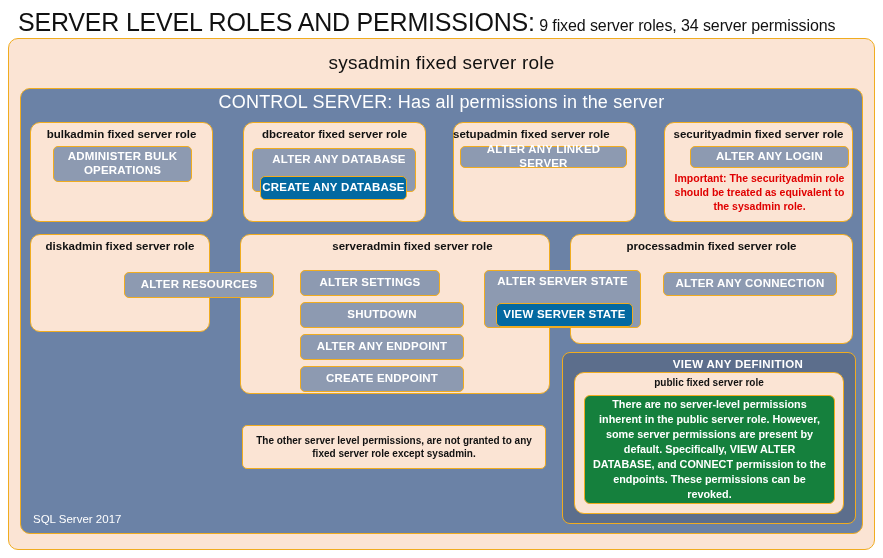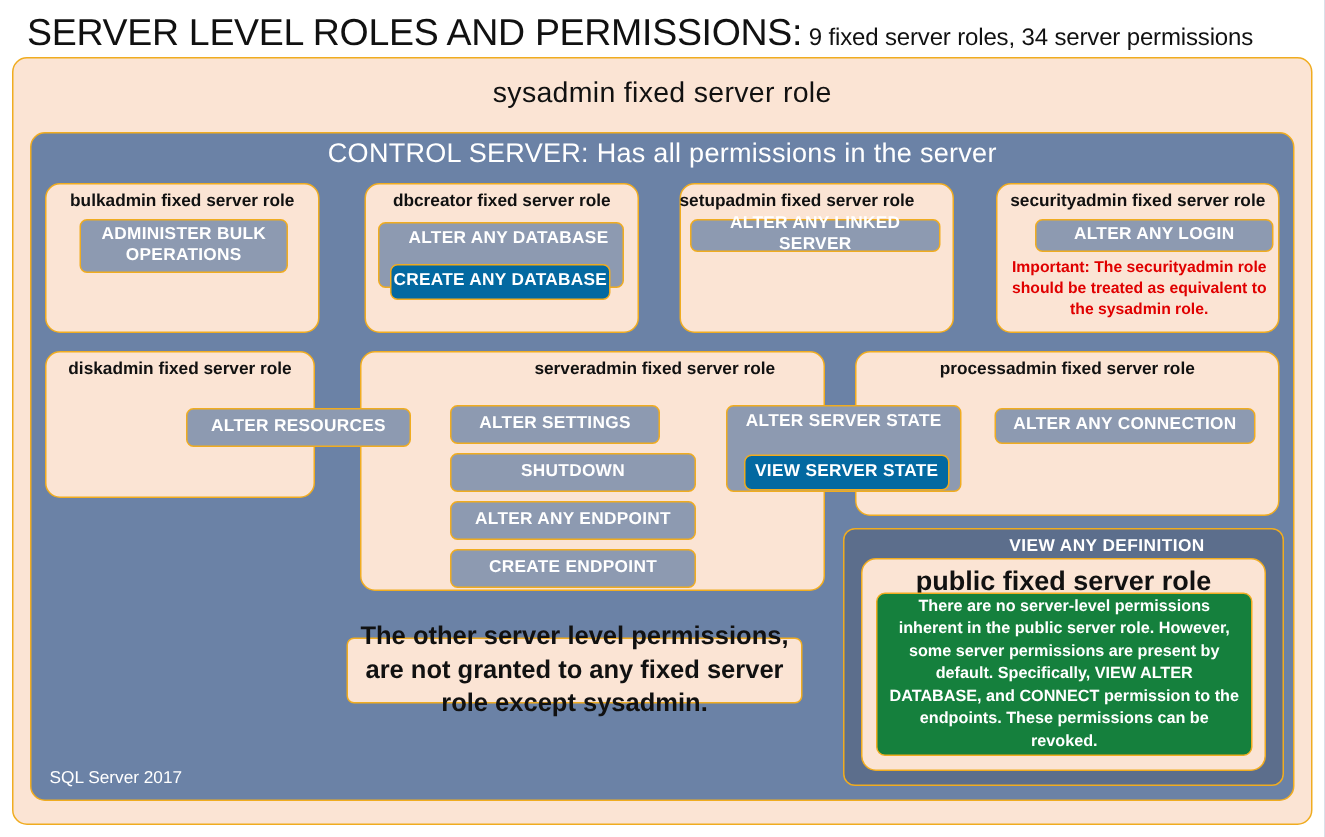--- a/index.html
+++ b/index.html
@@ -139,49 +139,49 @@
     line-height: 1.32;
     text-align: center;
   }
 
   
   #diskadmin-card   { left: 30px;  top: 234px; width: 180px; height: 98px; }
   #serveradmin-card { left: 240px; top: 234px; width: 310px; height: 160px; }
   #processadmin-card{ left: 570px; top: 234px; width: 283px; height: 110px; }
 
   #diskadmin-label   { left: 30px;  top: 240px; width: 180px; }
-  #serveradmin-label { left: 240px; top: 240px; width: 345px; padding-left: 24px; }
+  #serveradmin-label { left: 240px; top: 240px; width: 345px; }
   #processadmin-label{ left: 570px; top: 240px; width: 283px; }
 
   #alter-resources   { left: 124px; top: 272px; width: 150px; height: 26px; }
   #alter-settings    { left: 300px; top: 270px; width: 140px; height: 26px; }
   #shutdown          { left: 300px; top: 302px; width: 164px; height: 26px; }
   #alter-any-endpoint{ left: 300px; top: 334px; width: 164px; height: 26px; }
   #create-endpoint   { left: 300px; top: 366px; width: 164px; height: 26px; }
 
   #alter-server-state{ left: 484px; top: 270px; width: 157px; height: 58px;
                        align-items: flex-start; padding-top: 4px; }
   #view-server-state { left: 496px; top: 303px; width: 137px; height: 24px; }
   #alter-any-connection { left: 663px; top: 272px; width: 174px; height: 24px; }
 
   
   #other-perms-note {
-    left: 231px; top: 425px; width: 304px; height: 44px;
+    left: 242px; top: 425px; width: 304px; height: 44px;
     background: #FBE4D4;
     border: 1.6px solid #F0AC20;
     border-radius: 5px;
     box-sizing: border-box;
     position: absolute;
     display: flex;
     align-items: center;
     justify-content: center;
     text-align: center;
     color: #111111;
     font-weight: bold;
-    font-size: 17px;
+    font-size: 10px;
     line-height: 1.35;
     padding: 0 6px;
   }
 
   
   #view-any-definition-panel {
     left: 562px; top: 352px; width: 294px; height: 172px;
     background: #5C6E8C;
     border: 1.6px solid #F0AC20;
     border-radius: 8px;
@@ -189,21 +189,21 @@
     position: absolute;
   }
   #view-any-definition-label {
     left: 562px; top: 358px; width: 294px;
     font-size: 11.5px; font-weight: bold; letter-spacing: 0.3px; padding-left: 29px;
   }
   #public-role-card {
     left: 574px; top: 372px; width: 270px; height: 142px;
   }
   #public-role-label {
-    left: 574px; top: 377px; width: 270px; font-size: 18px;
+    left: 574px; top: 377px; width: 270px; font-size: 10px;
   }
   #public-role-note {
     left: 584px; top: 395px; width: 251px; height: 109px;
     background: #15803d;
     border: 1.5px solid #F0AC20;
     border-radius: 6px;
     box-sizing: border-box;
     position: absolute;
     display: flex;
     align-items: center;

